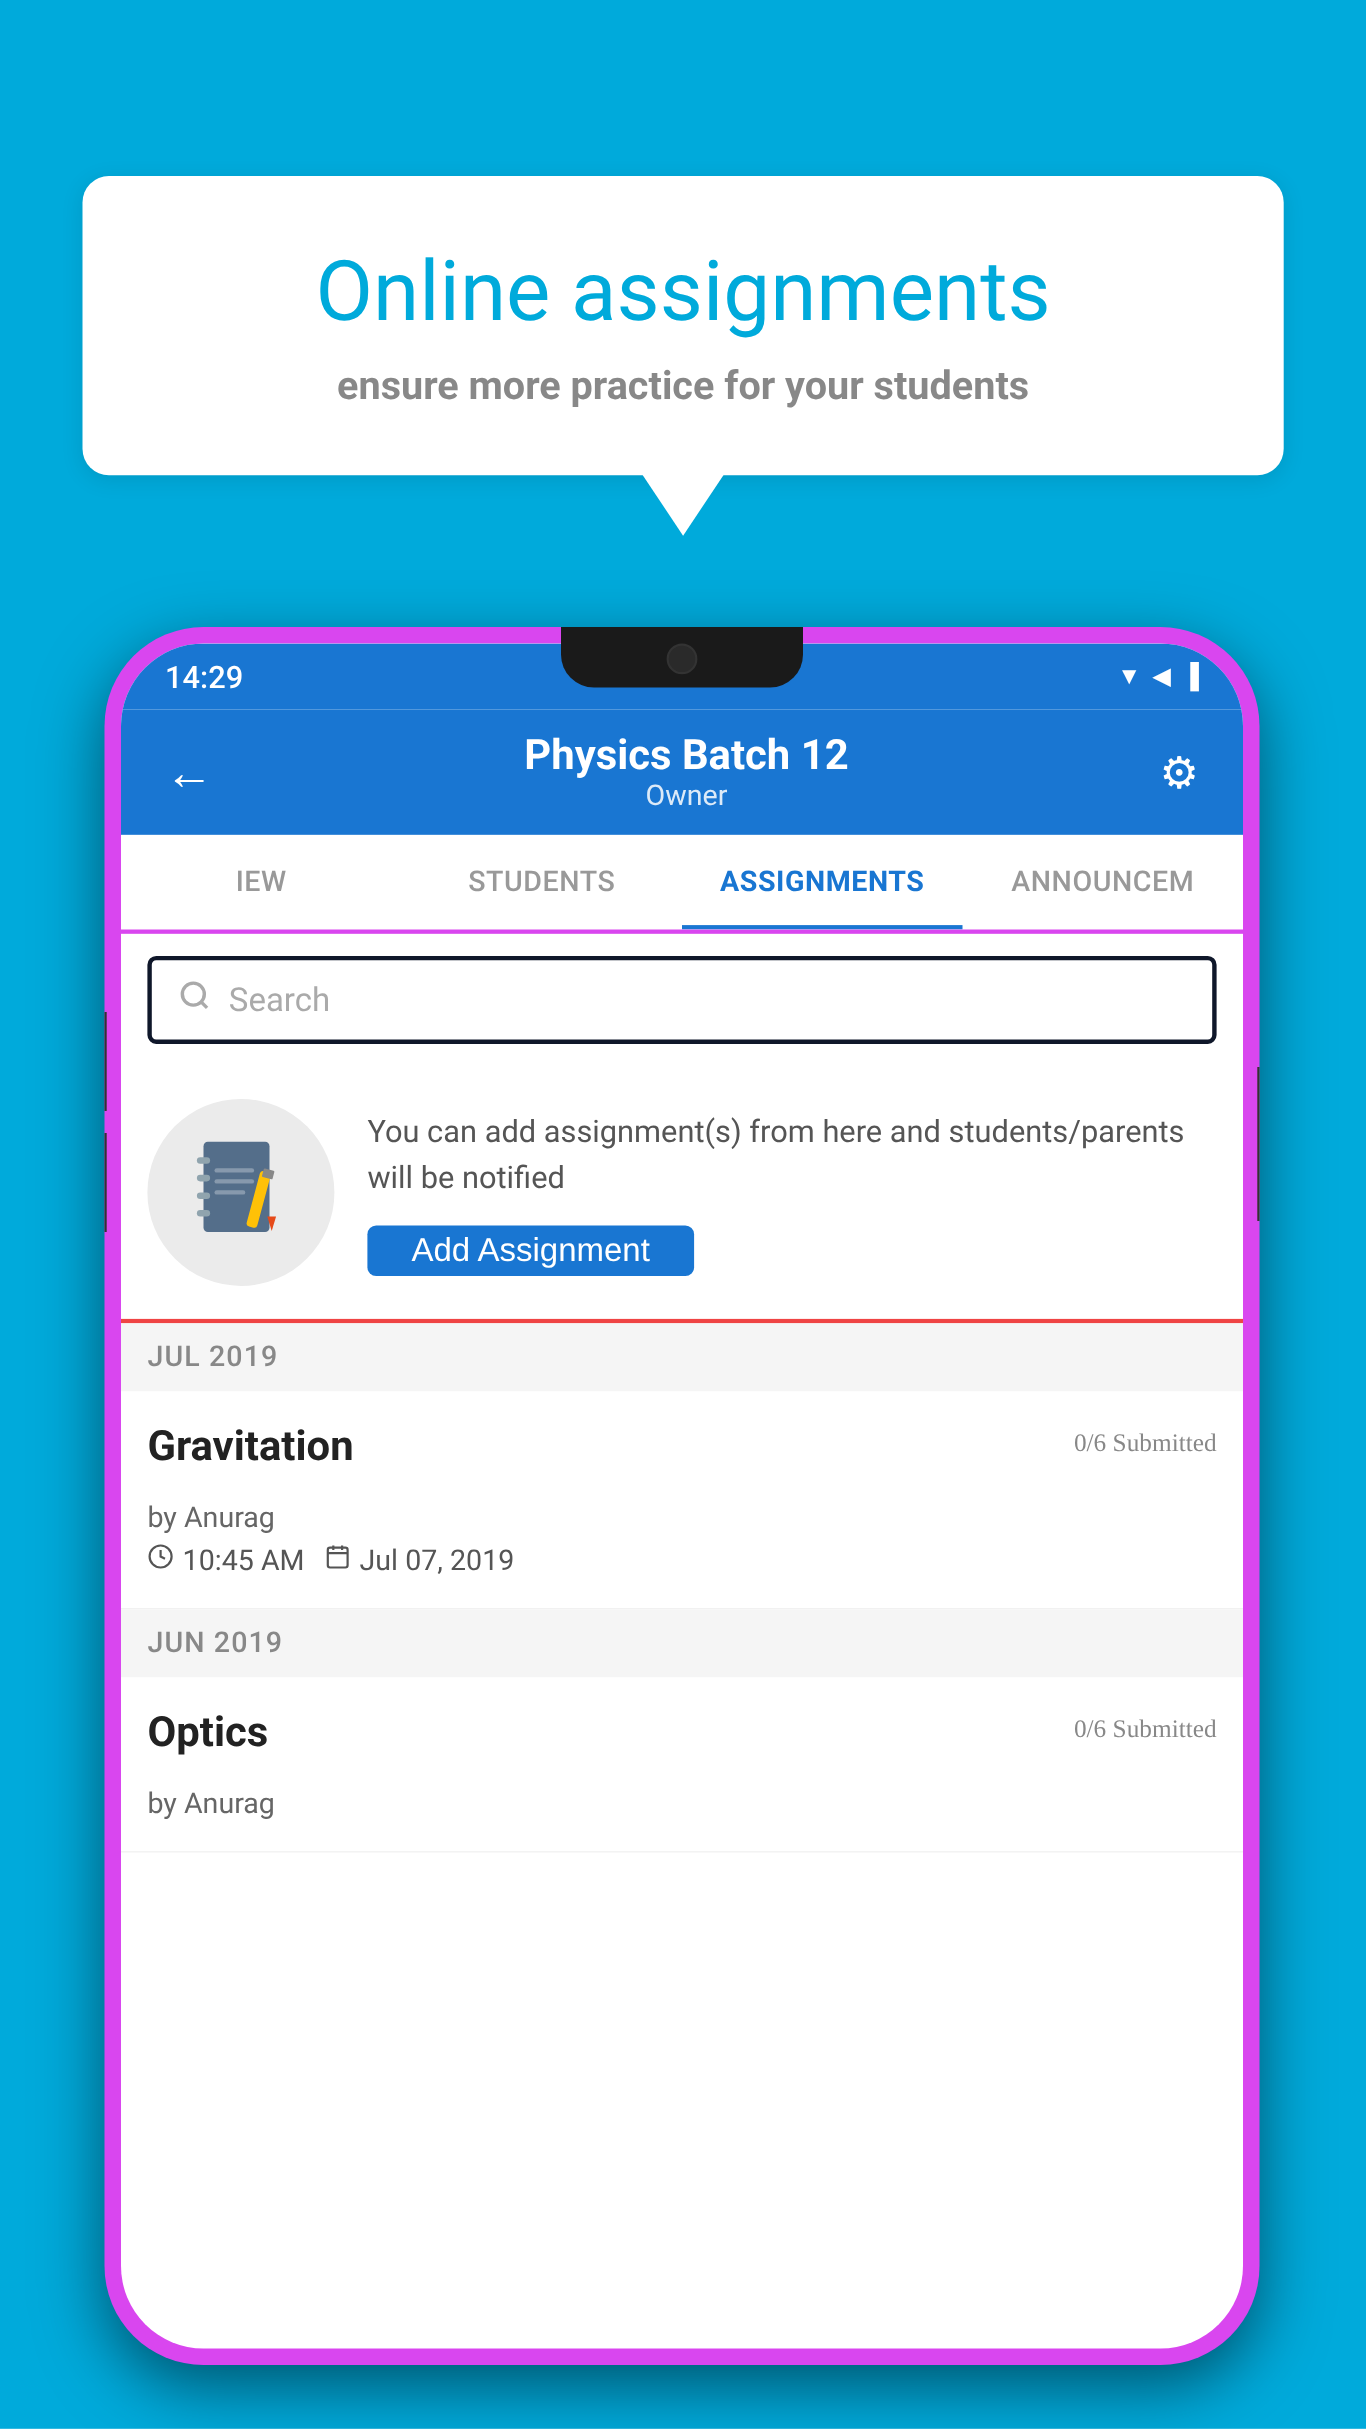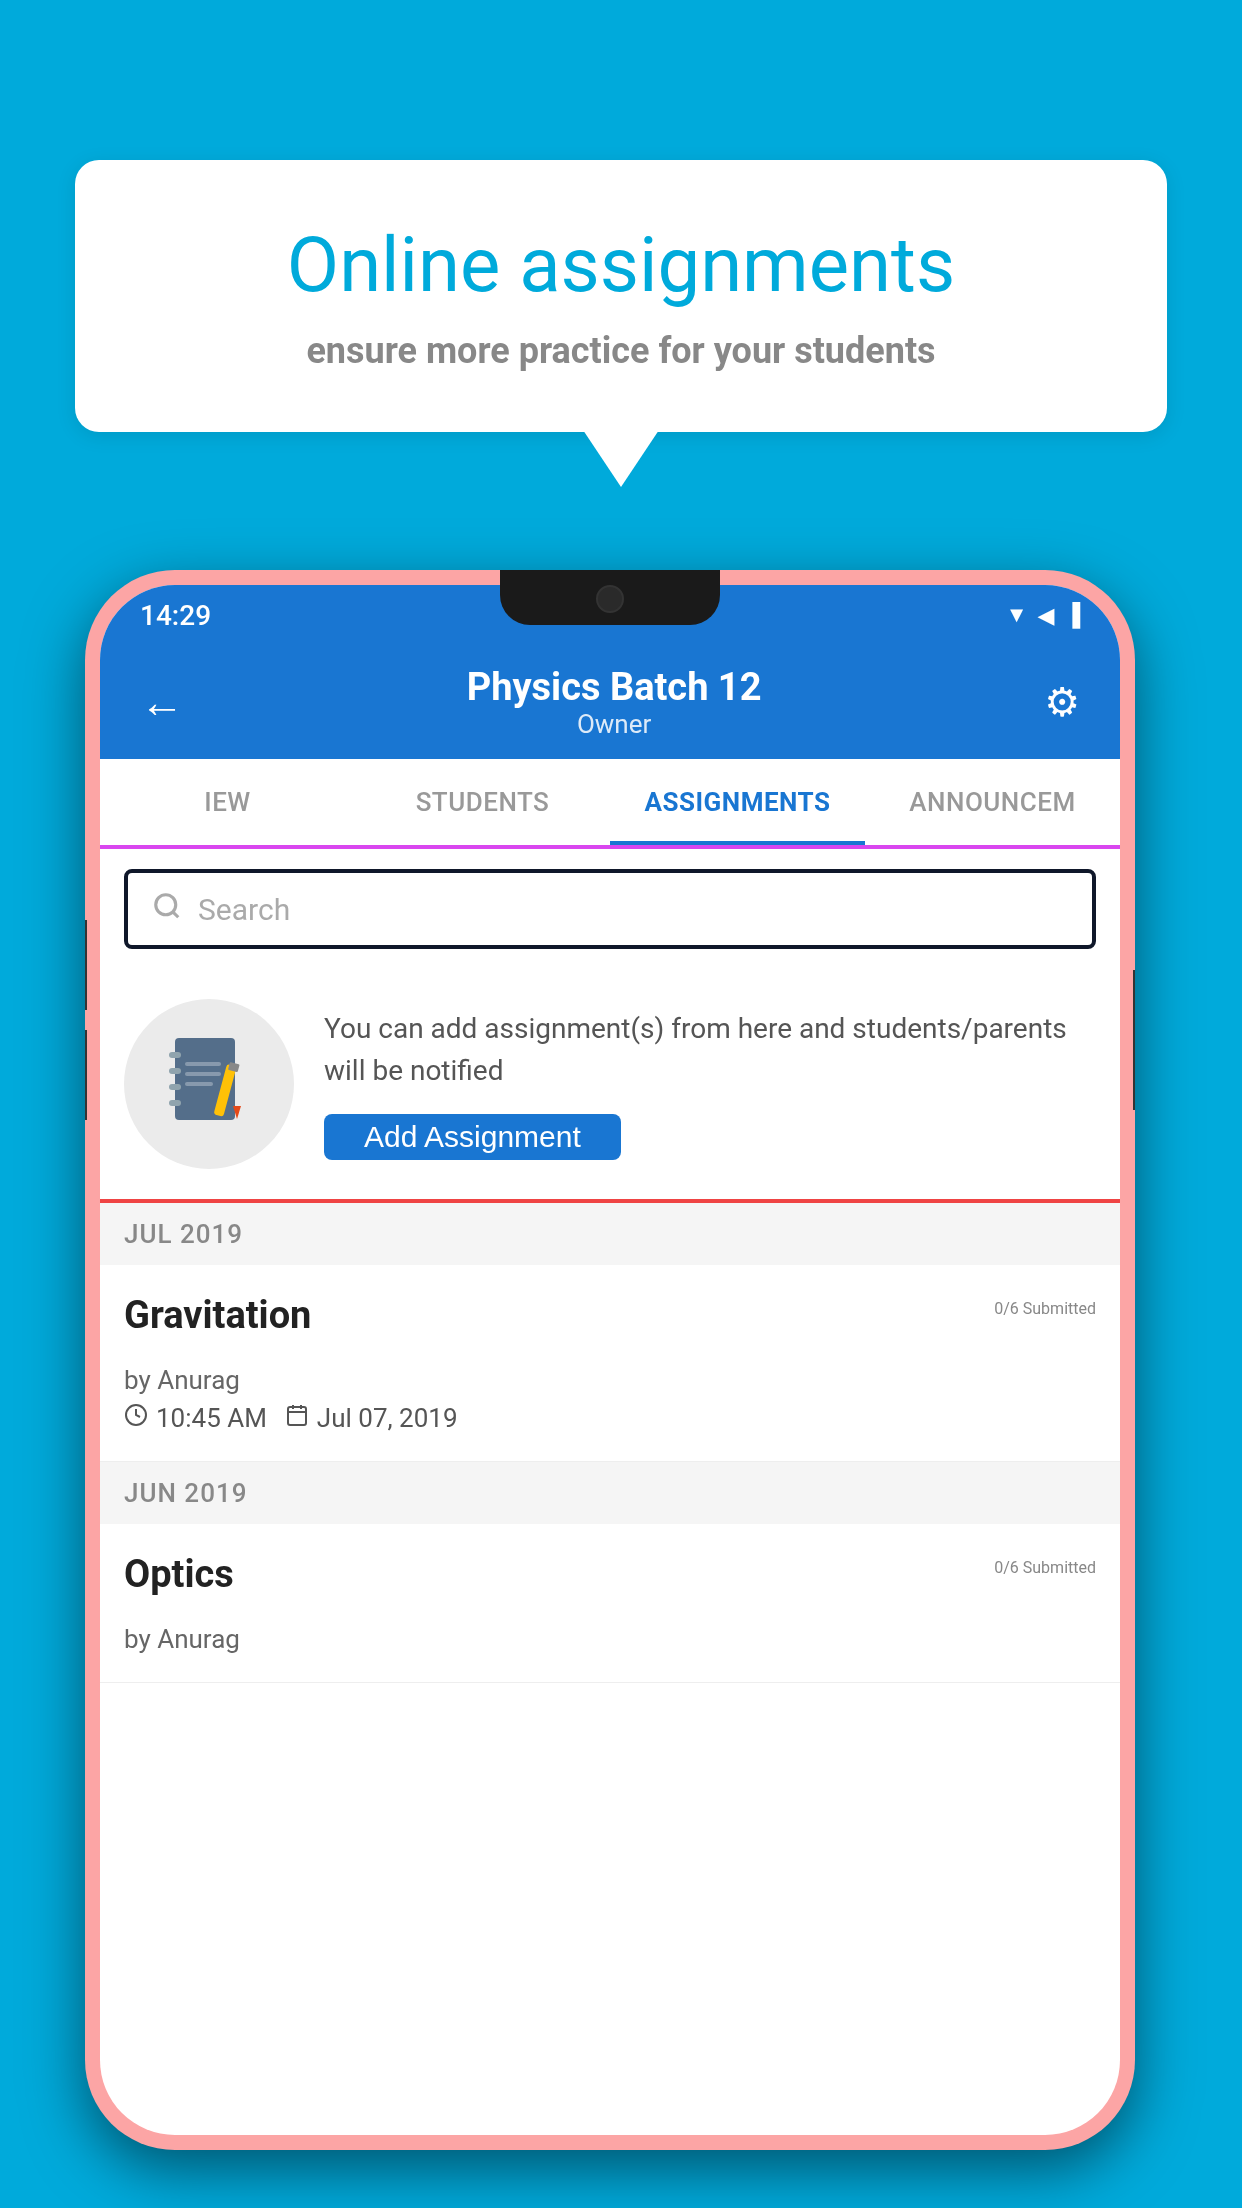--- a/index.html
+++ b/index.html
@@ -53,24 +53,24 @@
     .speech-bubble p {
       font-size: 36px;
       color: #888;
       font-weight: 700;
     }
 
     
     .phone-frame {
       position: absolute;
       top: 570px;
-      left: 85px;
+      left: 95px;
       width: 1050px;
       height: 1580px;
-      background: #fca5a5;
+      background: #d946ef;
       border-radius: 90px;
       box-shadow: 0 20px 60px rgba(0,0,0,0.5);
       overflow: hidden;
     }
 
     
     .phone-notch {
       position: absolute;
       top: 0;
       left: 50%;
@@ -297,23 +297,24 @@
       margin-bottom: 10px;
     }
 
     .assignment-name {
       font-size: 38px;
       font-weight: 700;
       color: #222;
     }
 
     .assignment-submitted {
-      font-size: 16px;
+      font-size: 23px;
       color: #888;
       margin-top: 6px;
+      font-family: Liberation Serif, serif;
     }
 
     .assignment-meta {
       display: flex;
       align-items: center;
       gap: 18px;
       margin-top: 8px;
     }
 
     .assignment-author {

